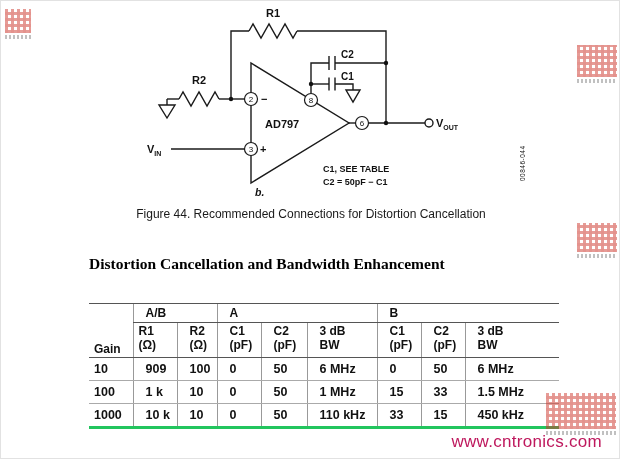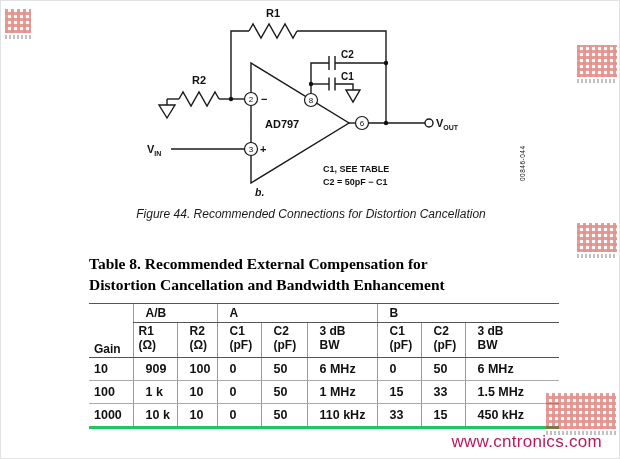--- a/index.html
+++ b/index.html
@@ -13,21 +13,21 @@
   .circuit text { font-family:"Liberation Sans", sans-serif; fill:#111; }
   .lbl  { font-size:11px; font-weight:bold; }
   .lblS { font-size:10px; font-weight:bold; }
   .pinN { font-size:8px; }
   .note { font-size:9px; font-weight:bold; }
   .code { font-size:6.5px; fill:#666; letter-spacing:.5px; }
   .sub  { font-size:7px; font-weight:bold; }
   
   .caption {
     position:absolute; top:206px; left:0; width:620px; text-align:center;
-    font-style:italic; font-size:12px; line-height:15px; color:#1a1a1a;
+    font-size:12px; line-height:15px; color:#1a1a1a;
   }
   
   .table-title {
     position:absolute; top:252px; left:88px;
     font-family:"Liberation Serif", serif; font-weight:bold;
     font-size:15.5px; line-height:21px; color:#000;
   }
   
   table.comp {
     position:absolute; top:302px; left:88px; width:470px;
@@ -137,21 +137,20 @@
     <text class="note" x="322" y="184">C2 = 50pF − C1</text>
     <text x="254" y="195" font-size="10.5" font-weight="bold" font-style="italic">b.</text>
     <text class="code" transform="translate(524,180) rotate(-90)">00846-044</text>
   </svg>
 
   <div class="caption">
     <div>Figure 44. Recommended Connections for Distortion Cancellation</div>
   </div>
 
   <div class="table-title">
-    <div>Table 8. Recommended External Compensation for</div>
     <div>Distortion Cancellation and Bandwidth Enhancement</div>
   </div>
 
   <table class="comp">
     <colgroup>
       <col style="width:44px">
         <col style="width:44px">
         <col style="width:40px">
       <col style="width:44px">
         <col style="width:46px">

